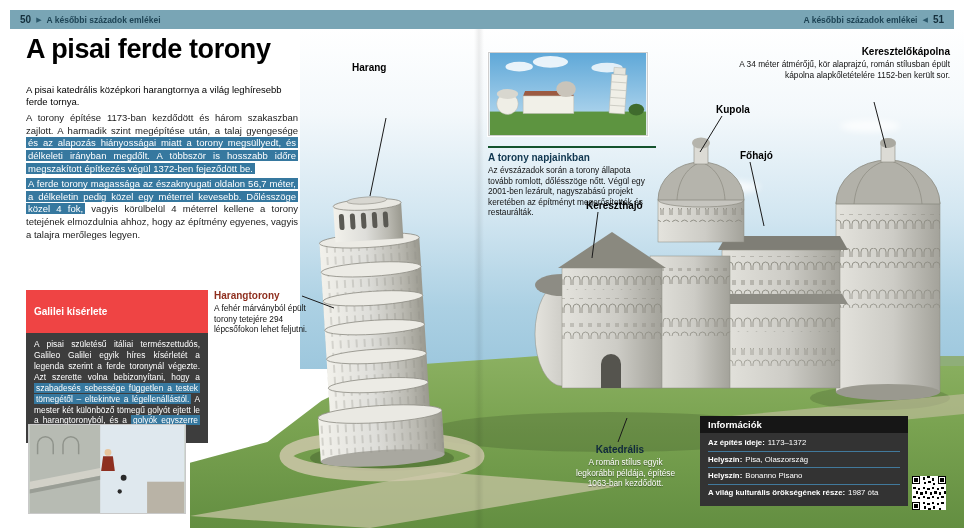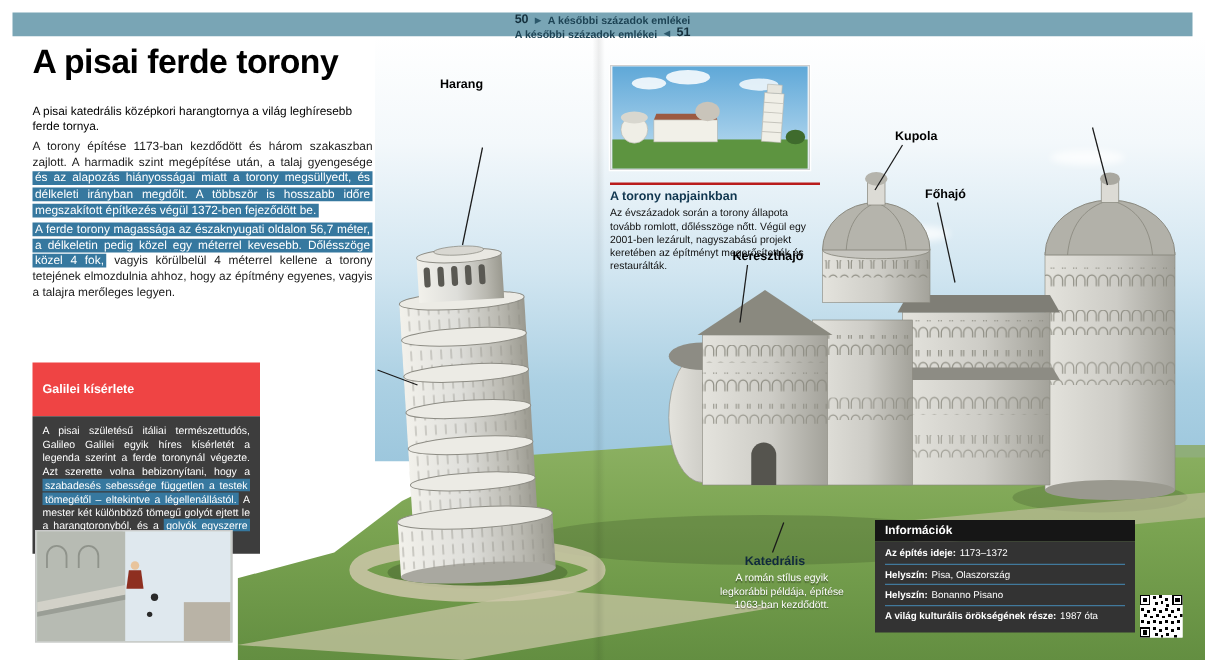--- a/index.html
+++ b/index.html
@@ -5,21 +5,21 @@
   html,body{margin:0;padding:0;background:#ffffff;}
   *{box-sizing:border-box;}
   #page{
     position:relative;width:964px;height:528px;overflow:hidden;background:#ffffff;
     font-family:"Liberation Sans",sans-serif;color:#111;
   }
   
   .header{
     position:absolute;left:10px;right:10px;top:10px;height:19px;
     background:#79a5b5;display:flex;justify-content:space-between;align-items:center;
-    padding:0 10px;z-index:9;flex-direction:column;
+    padding:0 10px;z-index:9;
   }
   .header .grp{display:flex;align-items:center;gap:5px;}
   .pgnum{font-size:10px;font-weight:bold;color:#142f3c;}
   .chev{font-size:7px;color:#2c586b;}
   .section{font-size:8.5px;font-weight:bold;color:#1d4354;}
   
   .title{position:absolute;left:26px;top:34px;width:300px;margin:0;
     font-size:27px;font-weight:bold;letter-spacing:-0.4px;color:#000;z-index:8;}
   .intro{position:absolute;left:26px;top:84px;width:266px;margin:0;
     font-size:9.5px;line-height:1.3;color:#000;z-index:8;}
@@ -51,21 +51,21 @@
   
   .photo{position:absolute;left:488px;top:52px;width:160px;height:84px;z-index:7;
     border:1px solid #cfcfcf;box-shadow:0 0 0 1px #fff;}
   
   .ann{position:absolute;z-index:7;}
   .ann h3{margin:0 0 2px 0;font-size:10px;font-weight:bold;color:#000;}
   .ann p{margin:0;font-size:8.3px;line-height:1.28;color:#101010;}
   #ann-harang{left:352px;top:62px;width:106px;}
   #ann-harangtorony{left:214px;top:290px;width:100px;}
   #ann-harangtorony h3{color:#8f2f1f;}
-  #ann-napjainkban{left:488px;top:146px;width:168px;border-top:2px solid #b91c1c;padding-top:4px;}
+  #ann-napjainkban{left:488px;top:146px;width:168px;border-top:2px solid #14532d;padding-top:4px;}
   #ann-napjainkban h3{color:#10364f;}
   #ann-keresztelo{left:732px;top:46px;width:218px;text-align:right;}
   #ann-kupola{left:716px;top:104px;}
   #ann-fohajo{left:740px;top:150px;}
   #ann-kereszthajo{left:554px;top:200px;padding-left:32px;}
   #ann-katedralis{left:558px;top:444px;width:124px;text-align:center;}
   #ann-katedralis h3{color:#102a3c;}
   #ann-katedralis p{color:#ffffff;text-shadow:0 1px 1px rgba(0,0,0,.45);margin-left:11px;}
   .lines-svg{position:absolute;left:0;top:0;width:964px;height:528px;z-index:6;pointer-events:none;}
   
@@ -275,26 +275,34 @@
       <path d="M122,30 h16 M122,38 h16 M122,46 h16 M122,54 h16" stroke="#c5c4bc" stroke-width="0.8"></path>
       <rect x="124" y="15" width="12" height="7" fill="#e6e5dd" stroke="#b5b5ad" stroke-width="0.5"></rect>
     </g>
     <ellipse cx="150" cy="58" rx="8" ry="6" fill="#3f6b2d"></ellipse>
   </svg>
 
   <div class="ann" id="ann-harang">
     <h3>Harang</h3>
   </div>
 
+  <div class="ann" id="ann-harangtorony">
+    <h3>Harangtorony</h3>
+    <p>A fehér márványból épült torony tetejére 294 lépcsőfokon lehet feljutni.</p>
+  </div>
 
   <div class="ann" id="ann-napjainkban">
     <h3>A torony napjainkban</h3>
     <p>Az évszázadok során a torony állapota tovább romlott, dőlésszöge nőtt. Végül egy 2001-ben lezárult, nagyszabású projekt keretében az építményt megerősítették és restaurálták.</p>
   </div>
 
+  <div class="ann" id="ann-keresztelo">
+    <h3>Keresztelőkápolna</h3>
+    <p>A 34 méter átmérőjű, kör alaprajzú, román stílusban épült kápolna alapkőletételére 1152-ben került sor.</p>
+  </div>
 
   <div class="ann" id="ann-kupola">
     <h3>Kupola</h3>
   </div>
 
   <div class="ann" id="ann-fohajo">
     <h3>Főhajó</h3>
   </div>
 
   <div class="ann" id="ann-kereszthajo">

